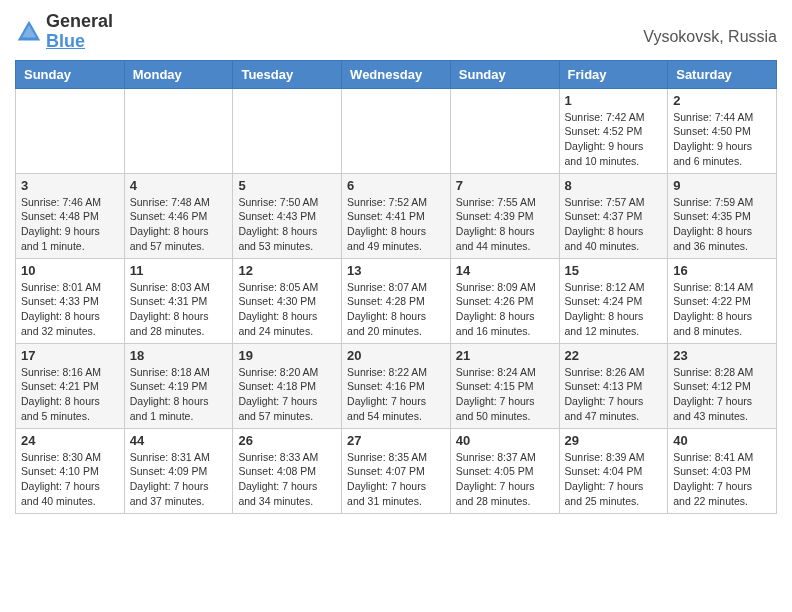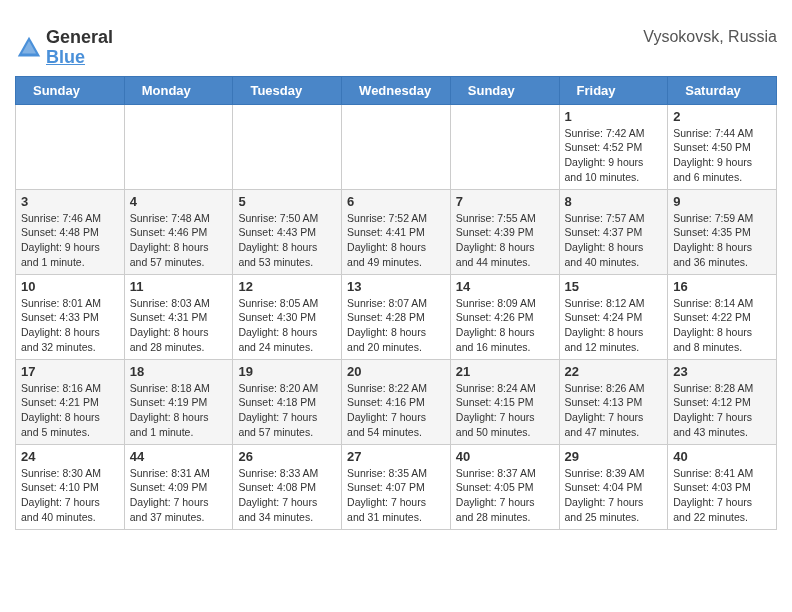--- a/index.html
+++ b/index.html
@@ -17,21 +17,21 @@
     }
     .header {
       display: flex;
       justify-content: space-between;
       align-items: flex-start;
       margin-bottom: 8px;
     }
     .logo {
       display: flex;
       align-items: center;
-      margin-top: 18px;
+      margin-top: 2px;
     }
     .logo-text {
       display: flex;
       flex-direction: column;
       line-height: 1.1;
     }
     .logo-general {
       font-size: 18px;
       font-weight: bold;
       color: #333;
@@ -64,21 +64,21 @@
     .calendar {
       width: 100%;
       border-collapse: collapse;
       table-layout: fixed;
     }
     .calendar th {
       background-color: #4a86c8;
       color: #fff;
       font-size: 13px;
       font-weight: bold;
-      padding: 6px 17px;
+      padding: 6px 8px;
       text-align: left;
       border: 1px solid #3a76b8;
     }
     .calendar td {
       border: 1px solid #ccc;
       vertical-align: top;
       padding: 4px 5px;
       font-size: 10.5px;
       color: #333;
       background: #fff;

